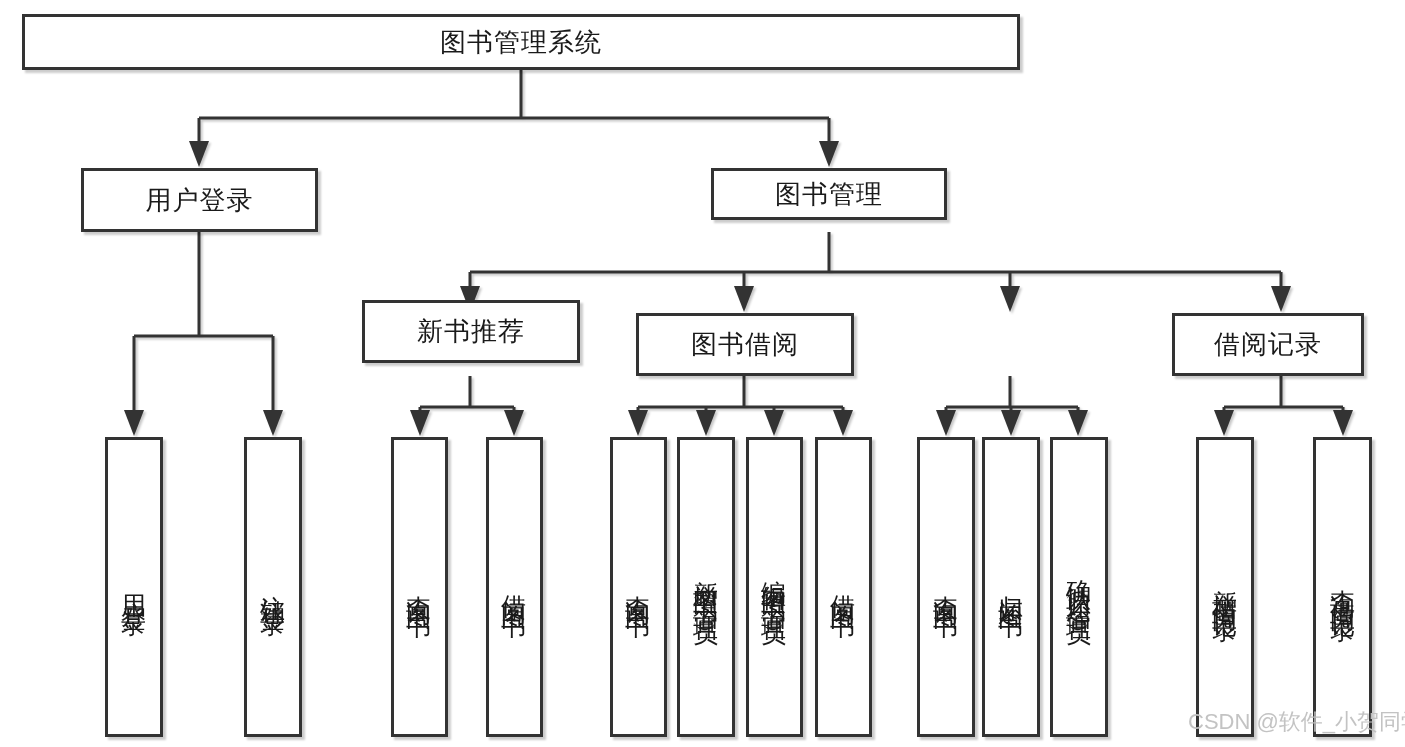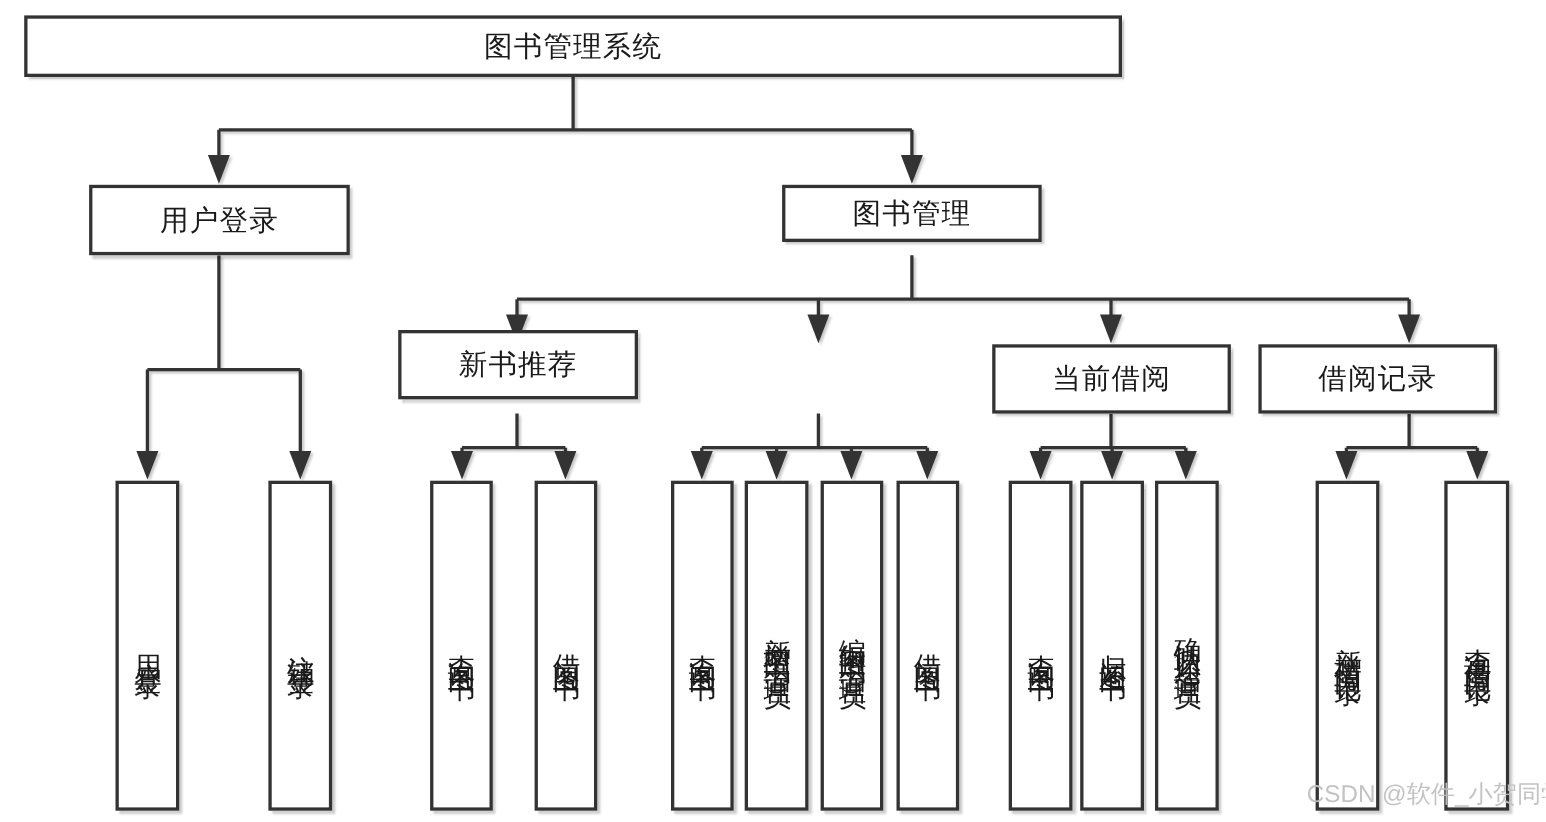--- a/index.html
+++ b/index.html
@@ -100,24 +100,24 @@
   <div class="hbox" style="left:81px;top:168px;width:237px;height:64px">
     <span>用户登录</span>
   </div>
   <div class="hbox" style="left:711px;top:168px;width:236px;height:52px">
     <span>图书管理</span>
   </div>
 
   <div class="hbox" style="left:362px;top:300px;width:218px;height:63px">
     <span>新书推荐</span>
   </div>
-  <div class="hbox" style="left:902px;top:313px;width:217px;height:63px">
-    <span>当前借阅</span>
+  <div class="hbox" style="left:636px;top:313px;width:218px;height:63px">
+    <span>图书借阅</span>
   </div>
-  <div class="hbox" style="left:1144px;top:313px;width:217px;height:63px">
+  <div class="hbox" style="left:1172px;top:313px;width:192px;height:63px">
     <span>借阅记录</span>
   </div>
 
   <div class="vbox" style="left:105px;width:58px">
     <span>用户登录</span>
   </div>
   <div class="vbox" style="left:244px;width:58px">
     <span>注销登录</span>
   </div>
 

